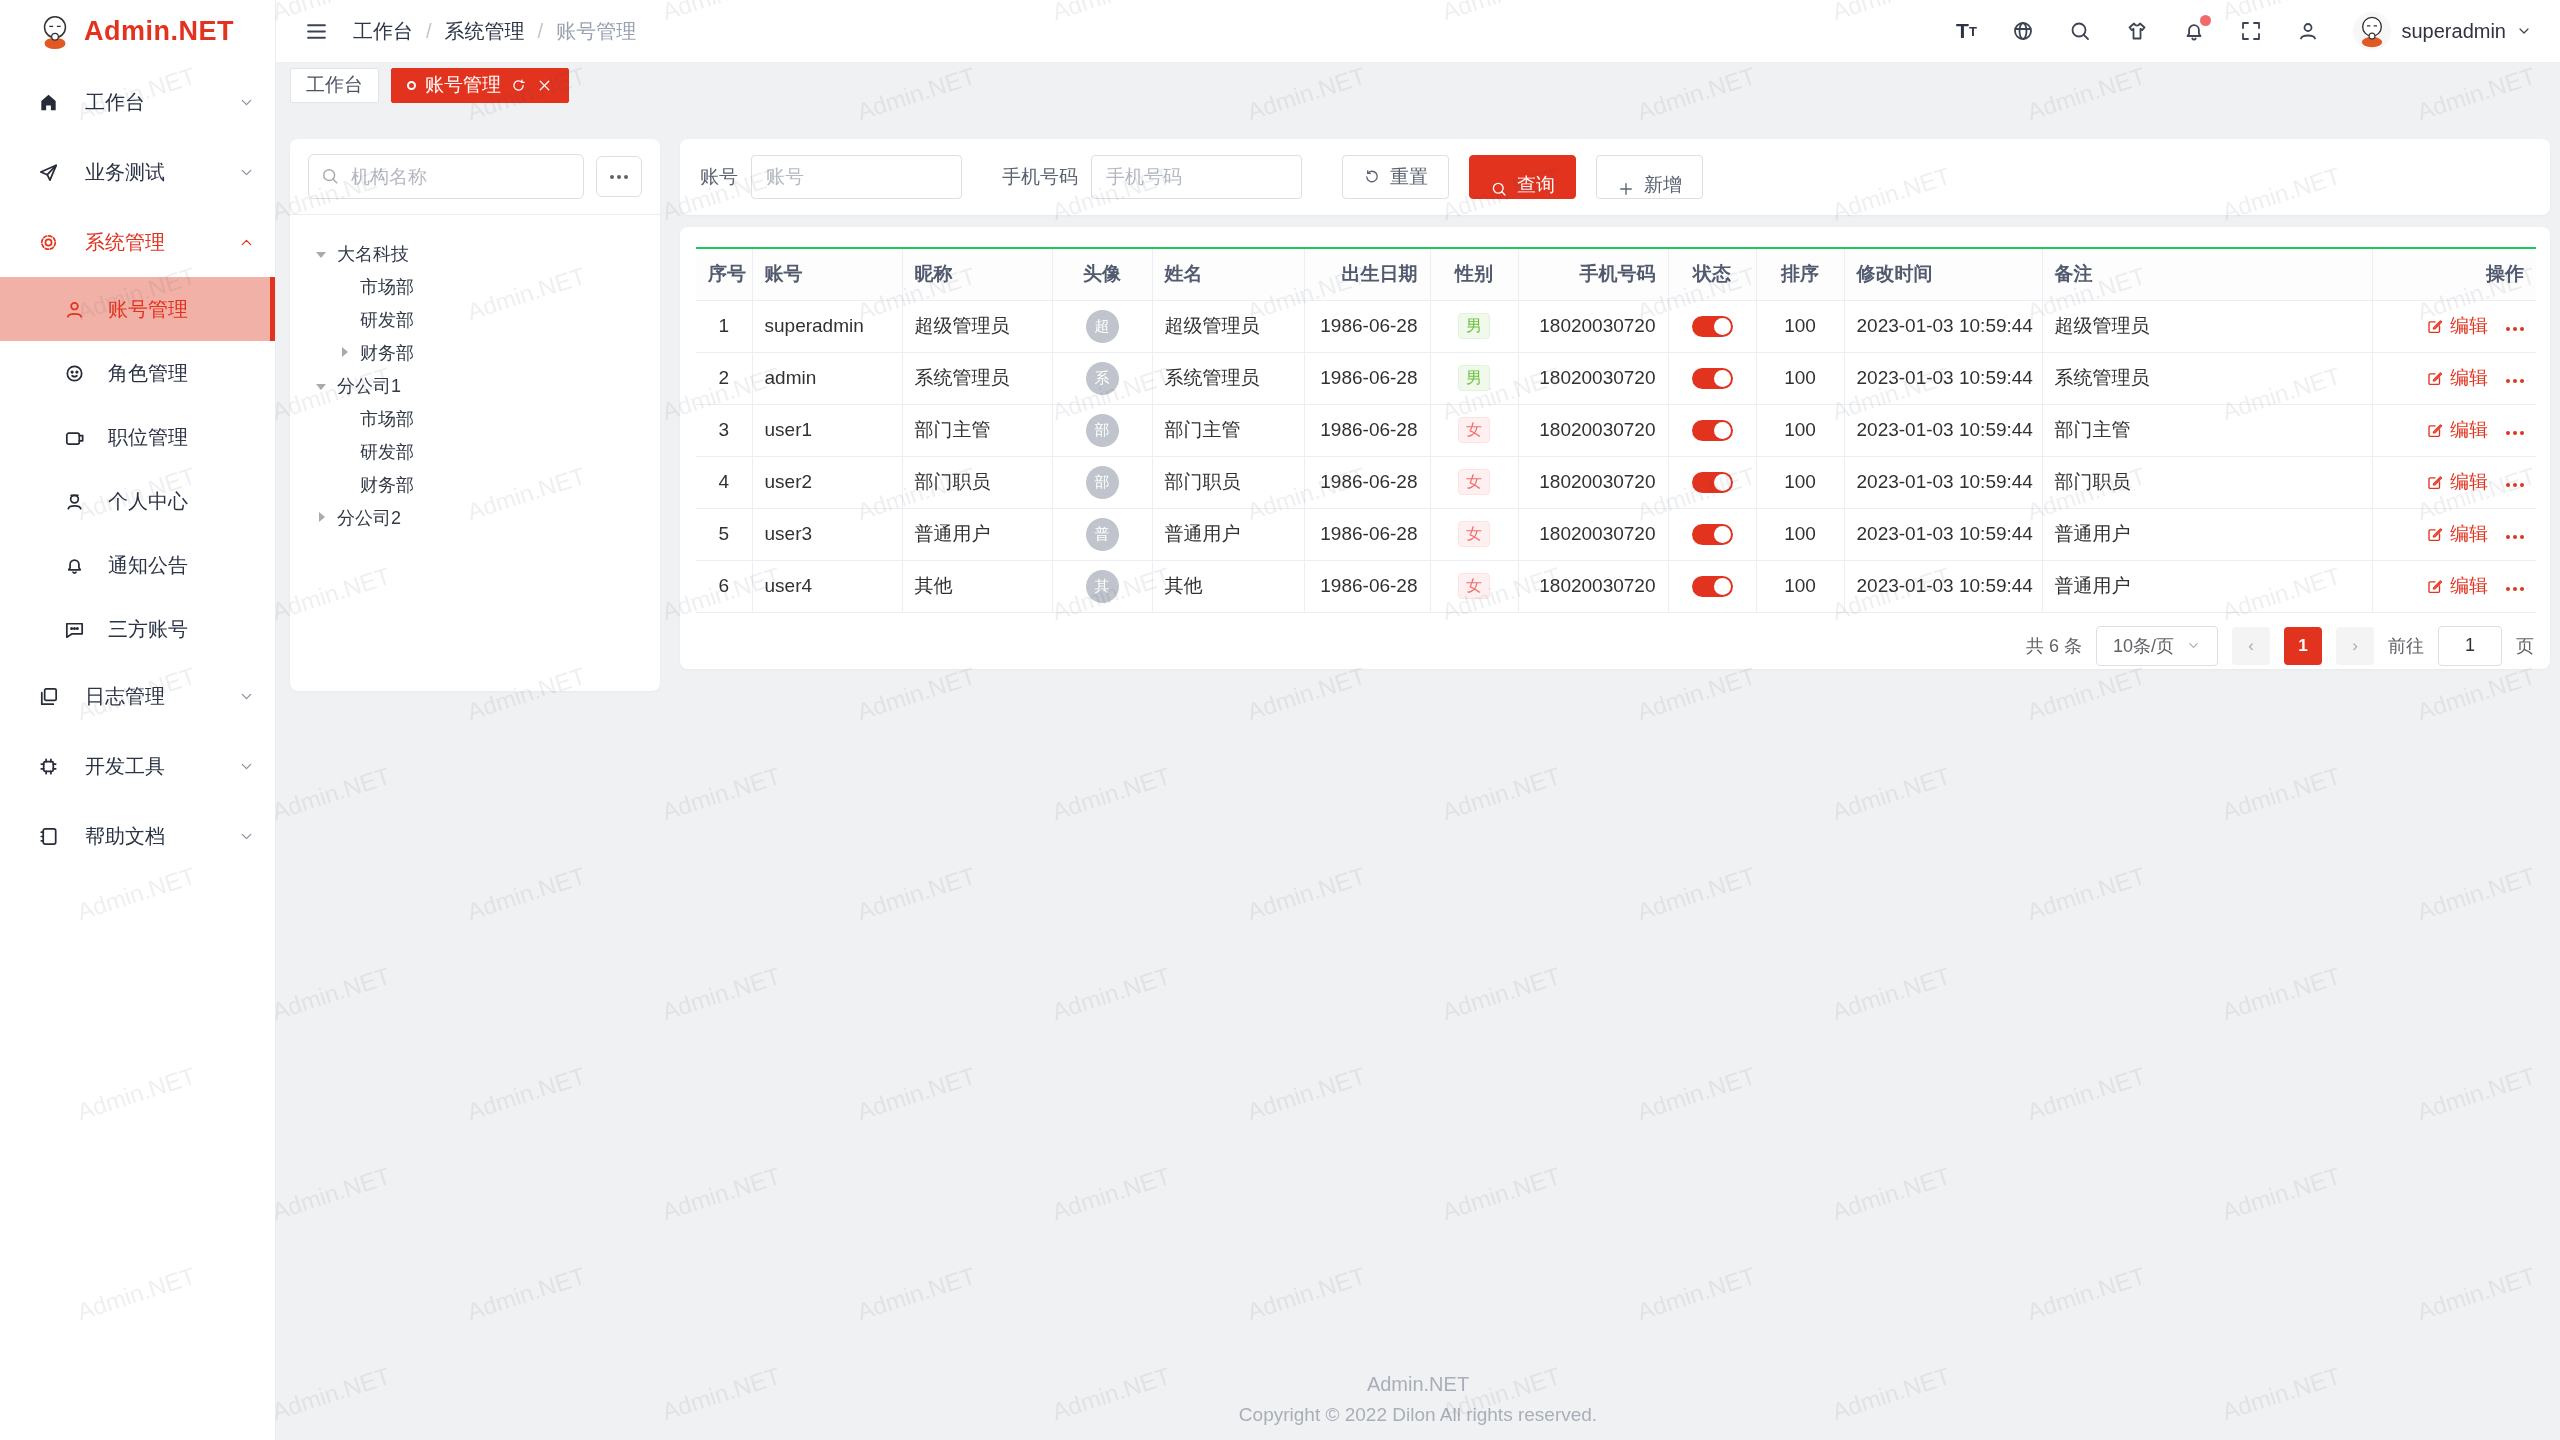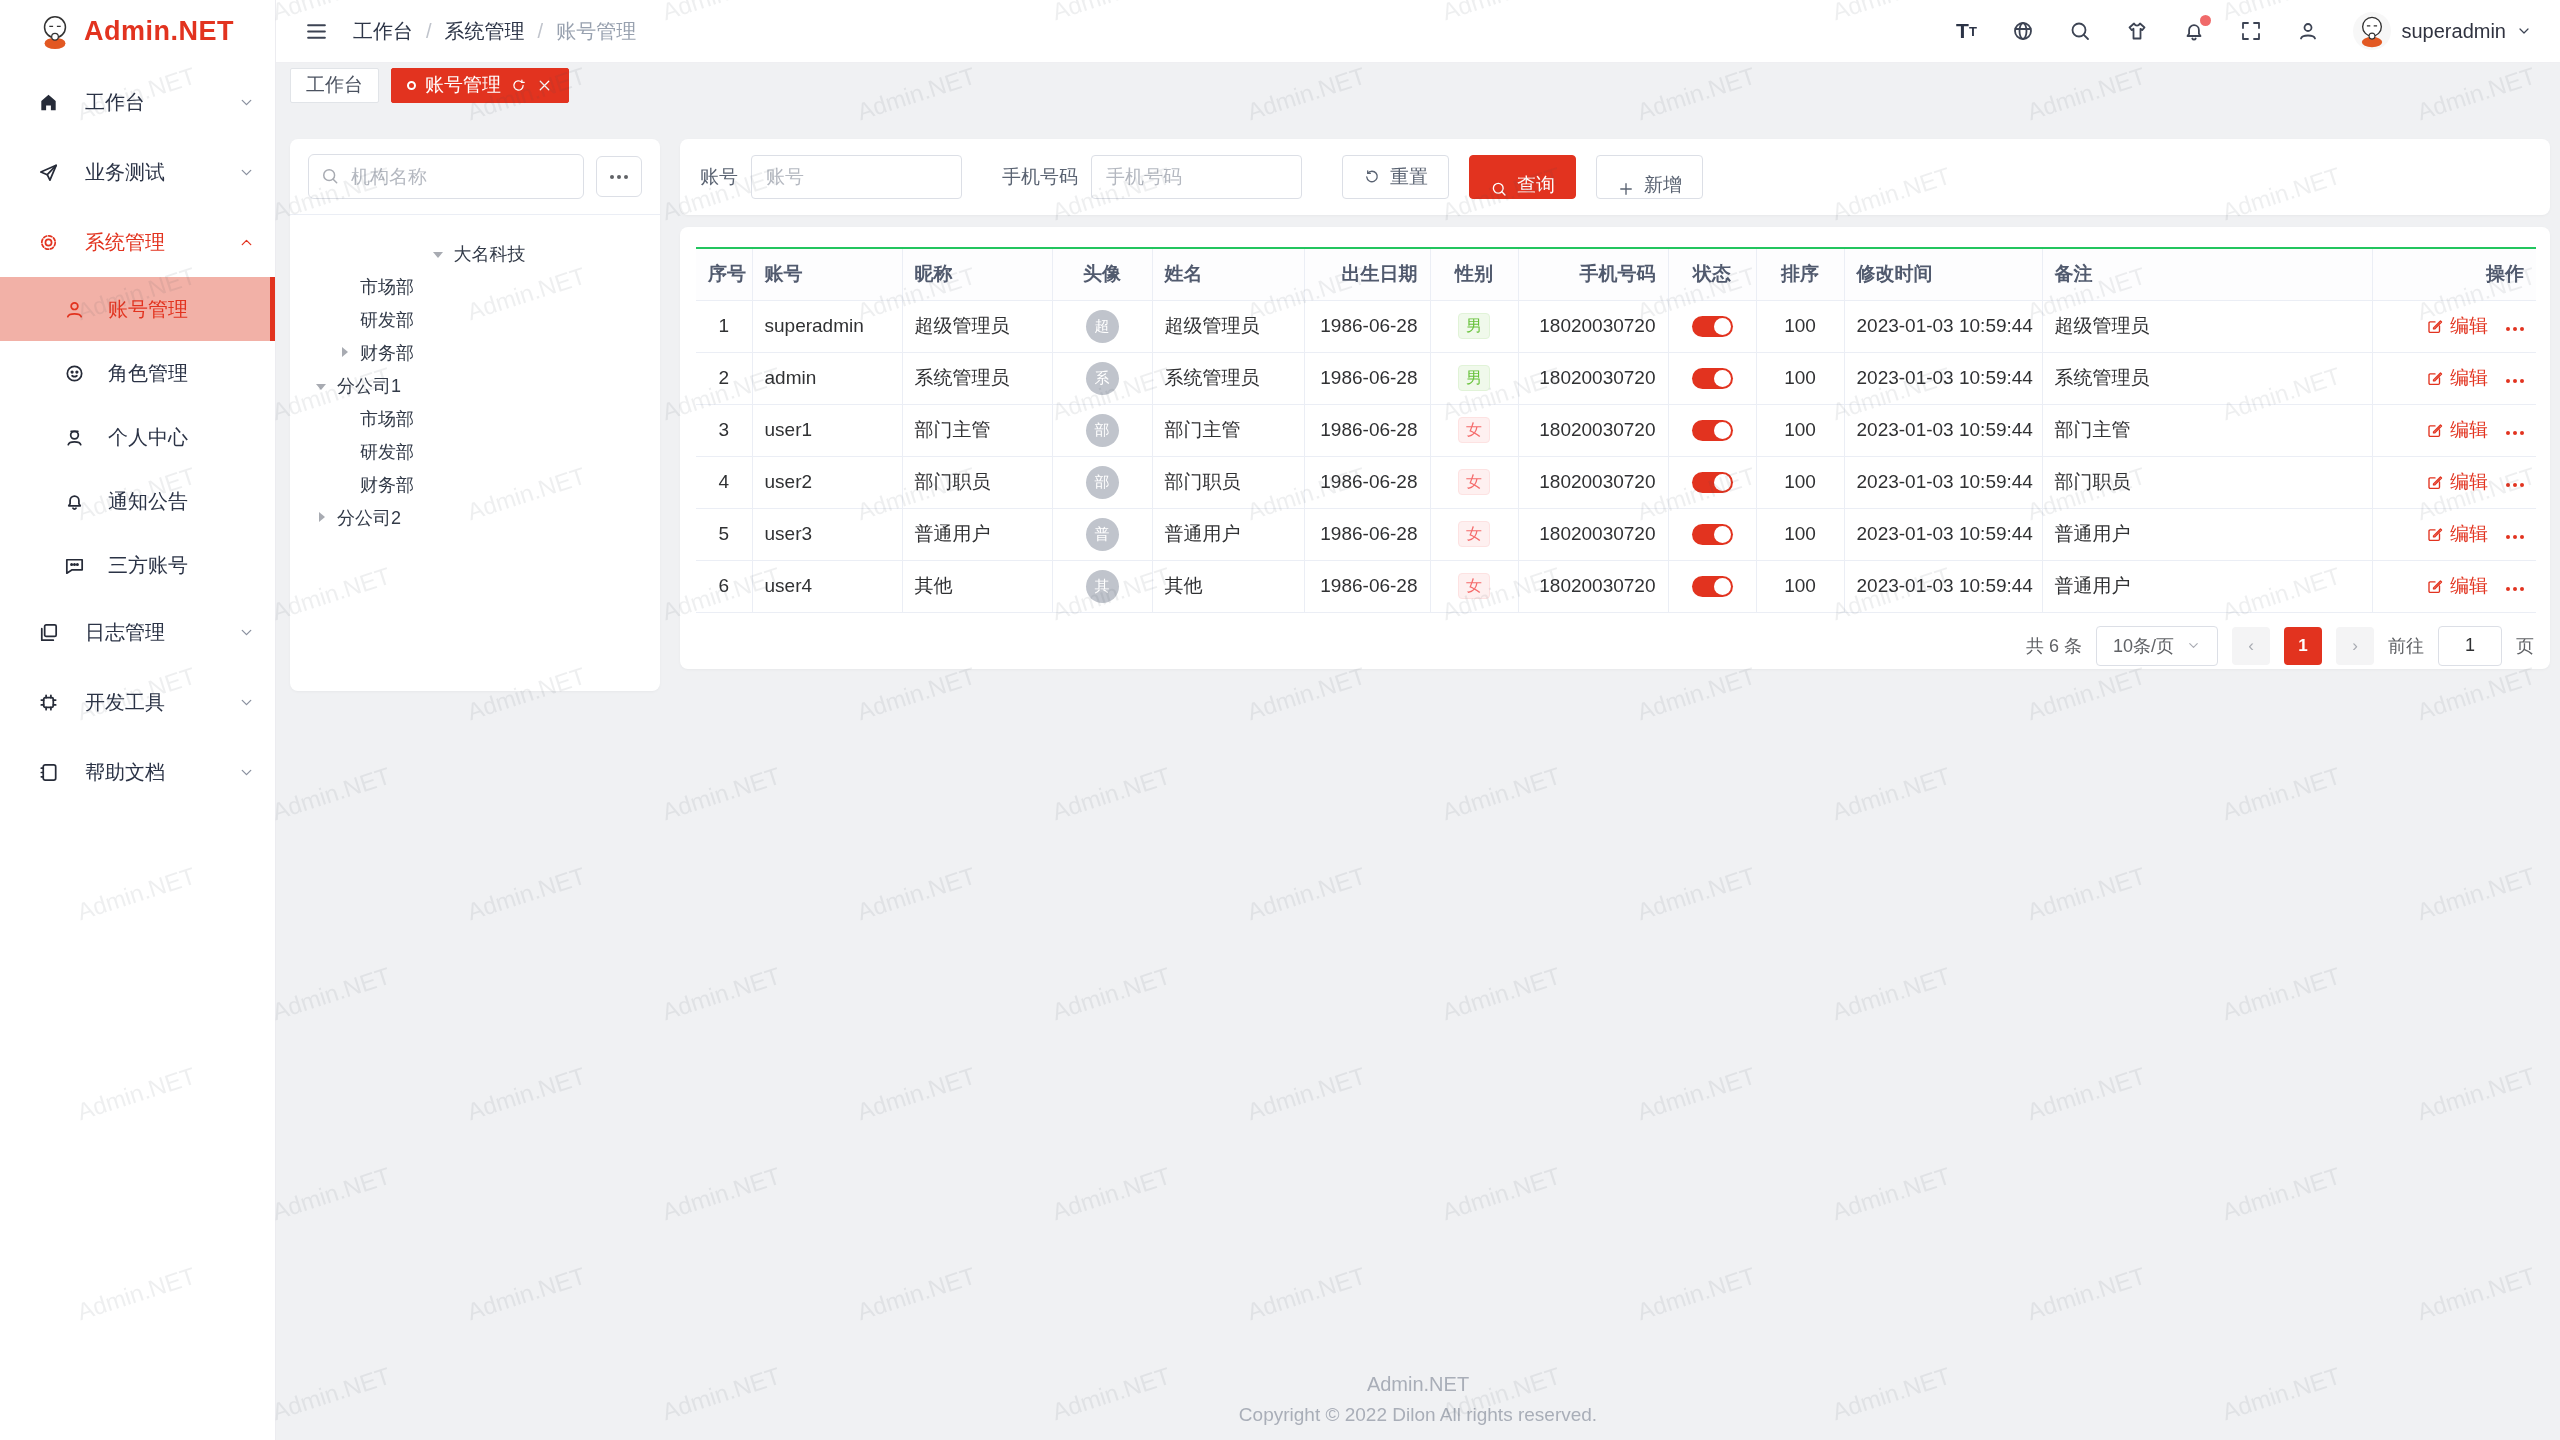--- a/index.html
+++ b/index.html
@@ -159,20 +159,27 @@
         <span class="lbl">账号管理</span>
       </div>
       <div class="m-item child">
         <svg class="micon stk" viewBox="0 0 24 24">
             <circle cx="12" cy="12" r="7.5"></circle>
             <circle cx="9.5" cy="10.5" r=".8" fill="currentColor"></circle>
             <circle cx="14.5" cy="10.5" r=".8" fill="currentColor"></circle>
             <path d="M9.5 14.3c1.5 1.2 3.5 1.2 5 0"></path>
           </svg>
         <span class="lbl">角色管理</span>
+      </div>
+      <div class="m-item child">
+        <svg class="micon stk" viewBox="0 0 24 24">
+            <rect x="4" y="7.5" width="13" height="11.5" rx="2"></rect>
+            <path d="M17 10h3.5v5.5H17"></path>
+          </svg>
+        <span class="lbl">职位管理</span>
       </div>
       <div class="m-item child">
         <svg class="micon stk" viewBox="0 0 24 24">
             <circle cx="12" cy="9.5" r="4"></circle>
             <path d="M8.5 5.5h7"></path>
             <path d="M5.5 19.5c1-3.8 12-3.8 13 0"></path>
           </svg>
         <span class="lbl">个人中心</span>
       </div>
       <div class="m-item child">
@@ -319,21 +326,21 @@
           <input type="text" placeholder="机构名称" style="">
         </span>
         <button class="more-btn">
           <i class="dot3"></i>
             <i class="dot3"></i>
             <i class="dot3"></i>
         </button>
       </div>
       <hr class="tree-divider">
       <div class="tree-list">
-          <div class="tree-row" style="padding-left: 8px; justify-content: center;">
+          <div class="tree-row" style="padding-left: 8px;">
             <span class="tree-arrow down"></span>
             <span class="tree-label">大名科技</span>
           </div>
           <div class="tree-row" style="padding-left: 31px;">
             <span class="tree-arrow none"></span>
             <span class="tree-label">市场部</span>
           </div>
           <div class="tree-row" style="padding-left: 31px;">
             <span class="tree-arrow none"></span>
             <span class="tree-label">研发部</span>

